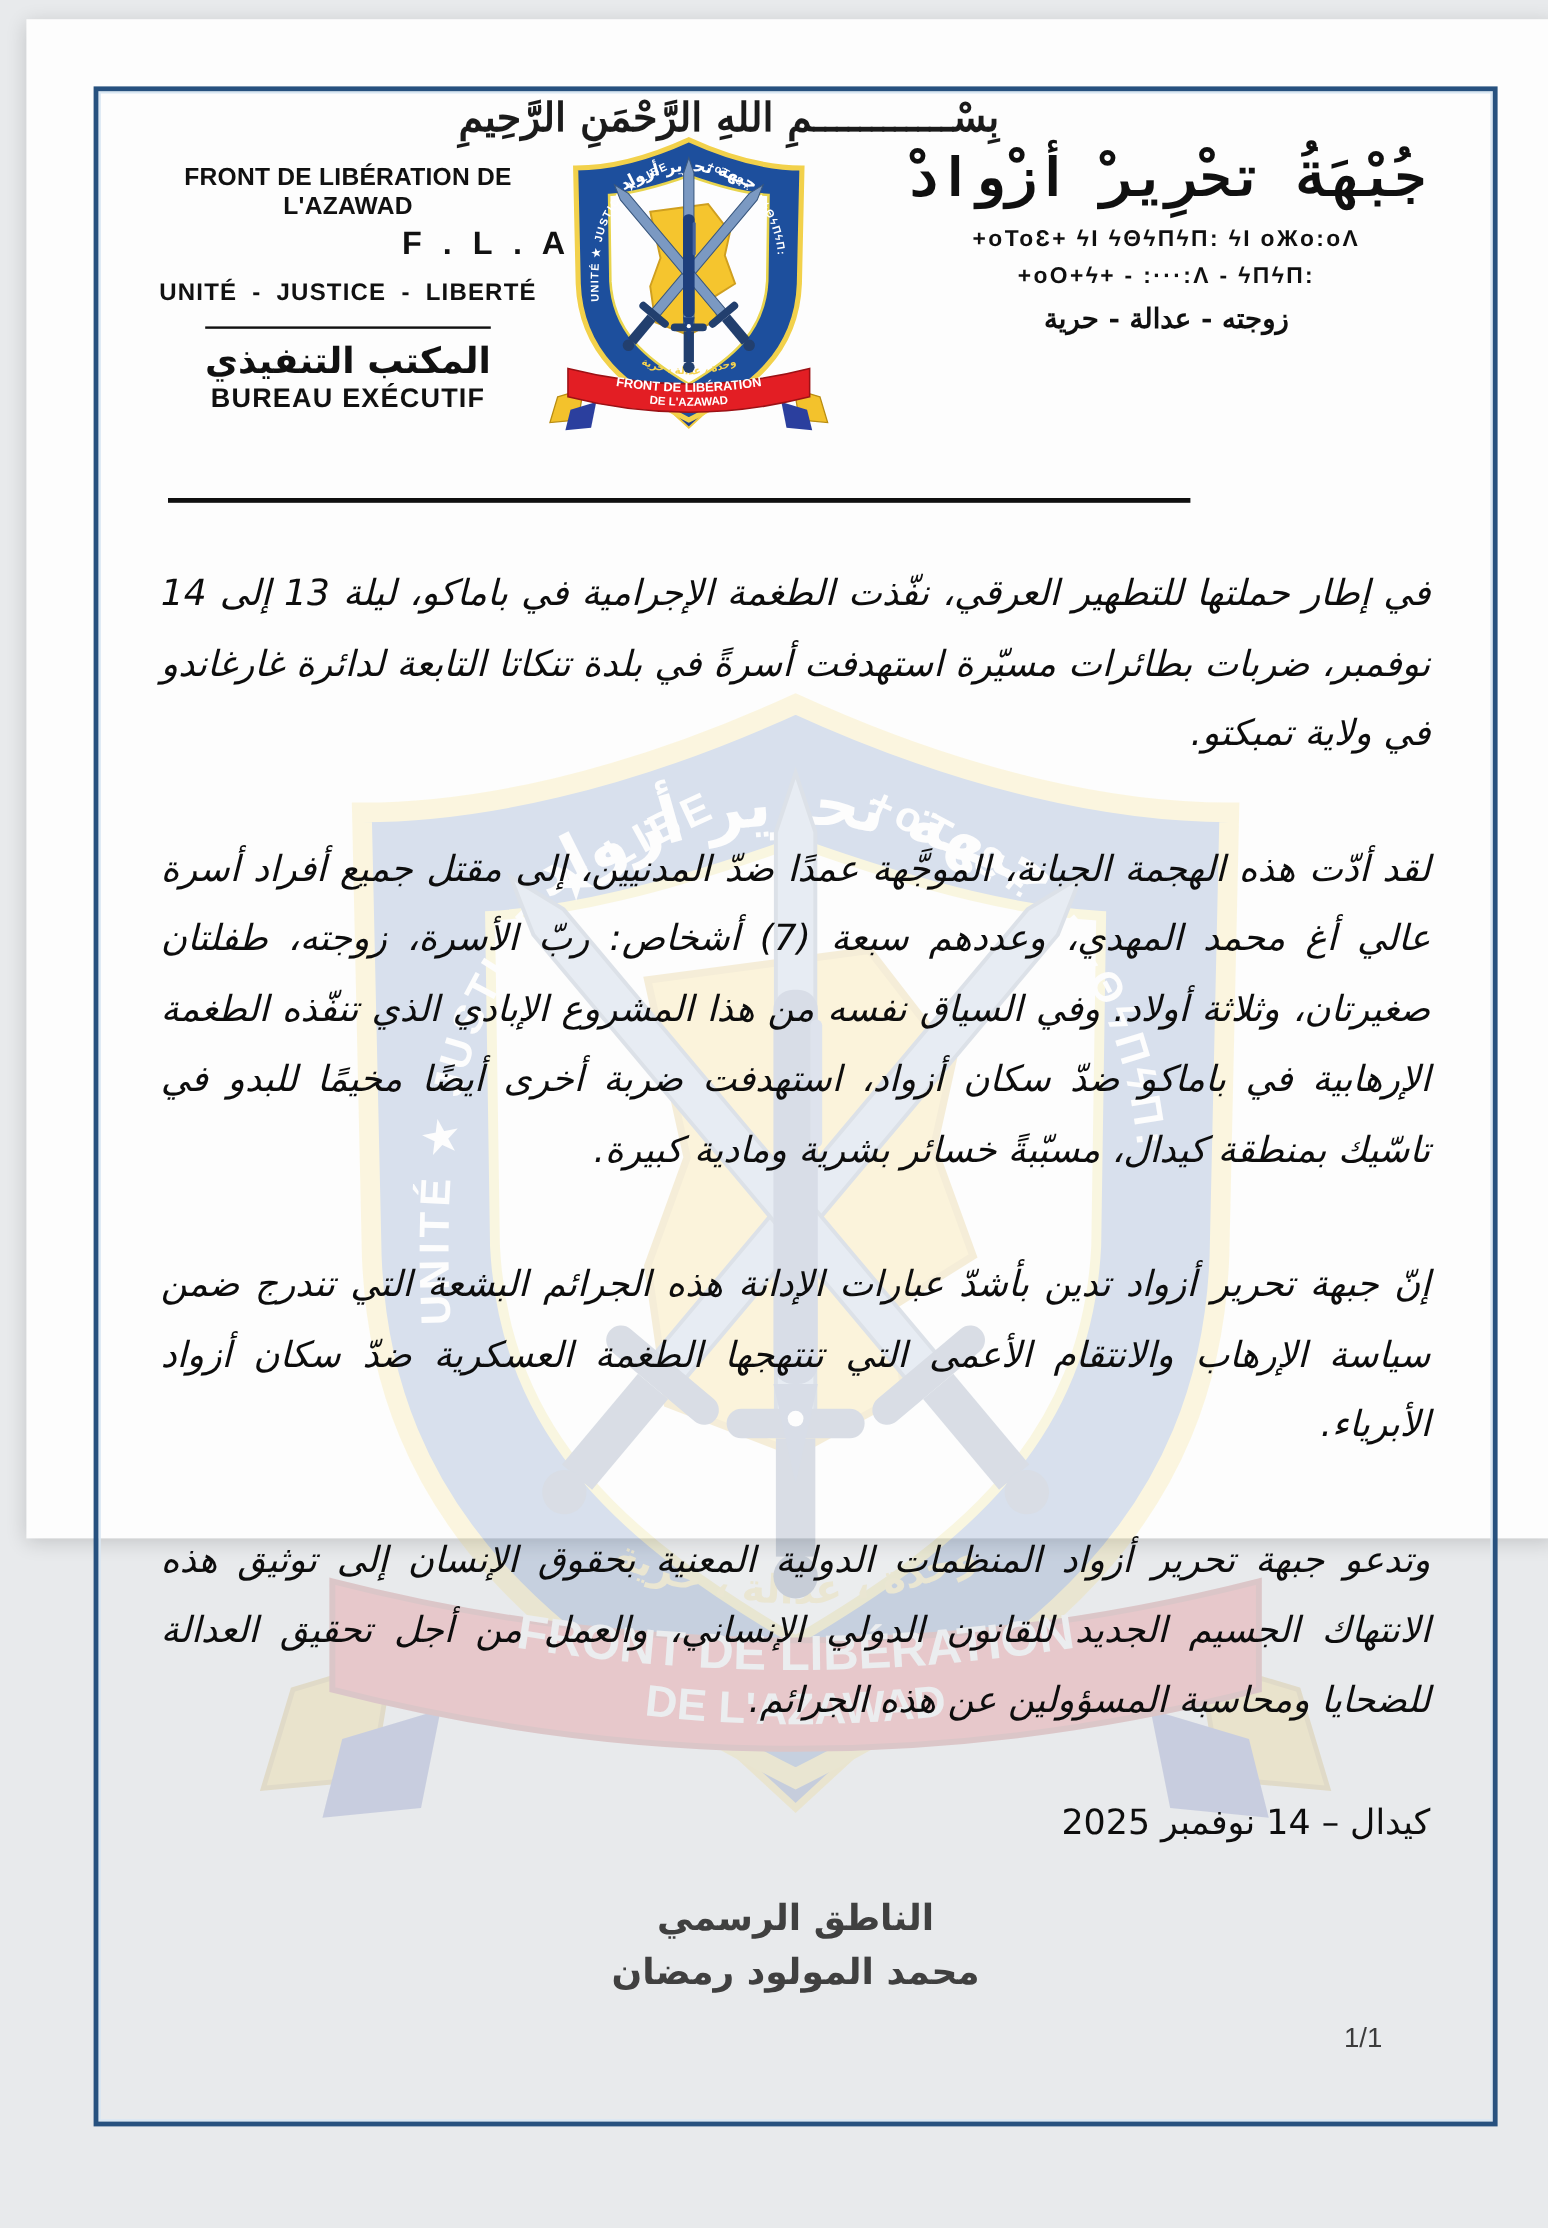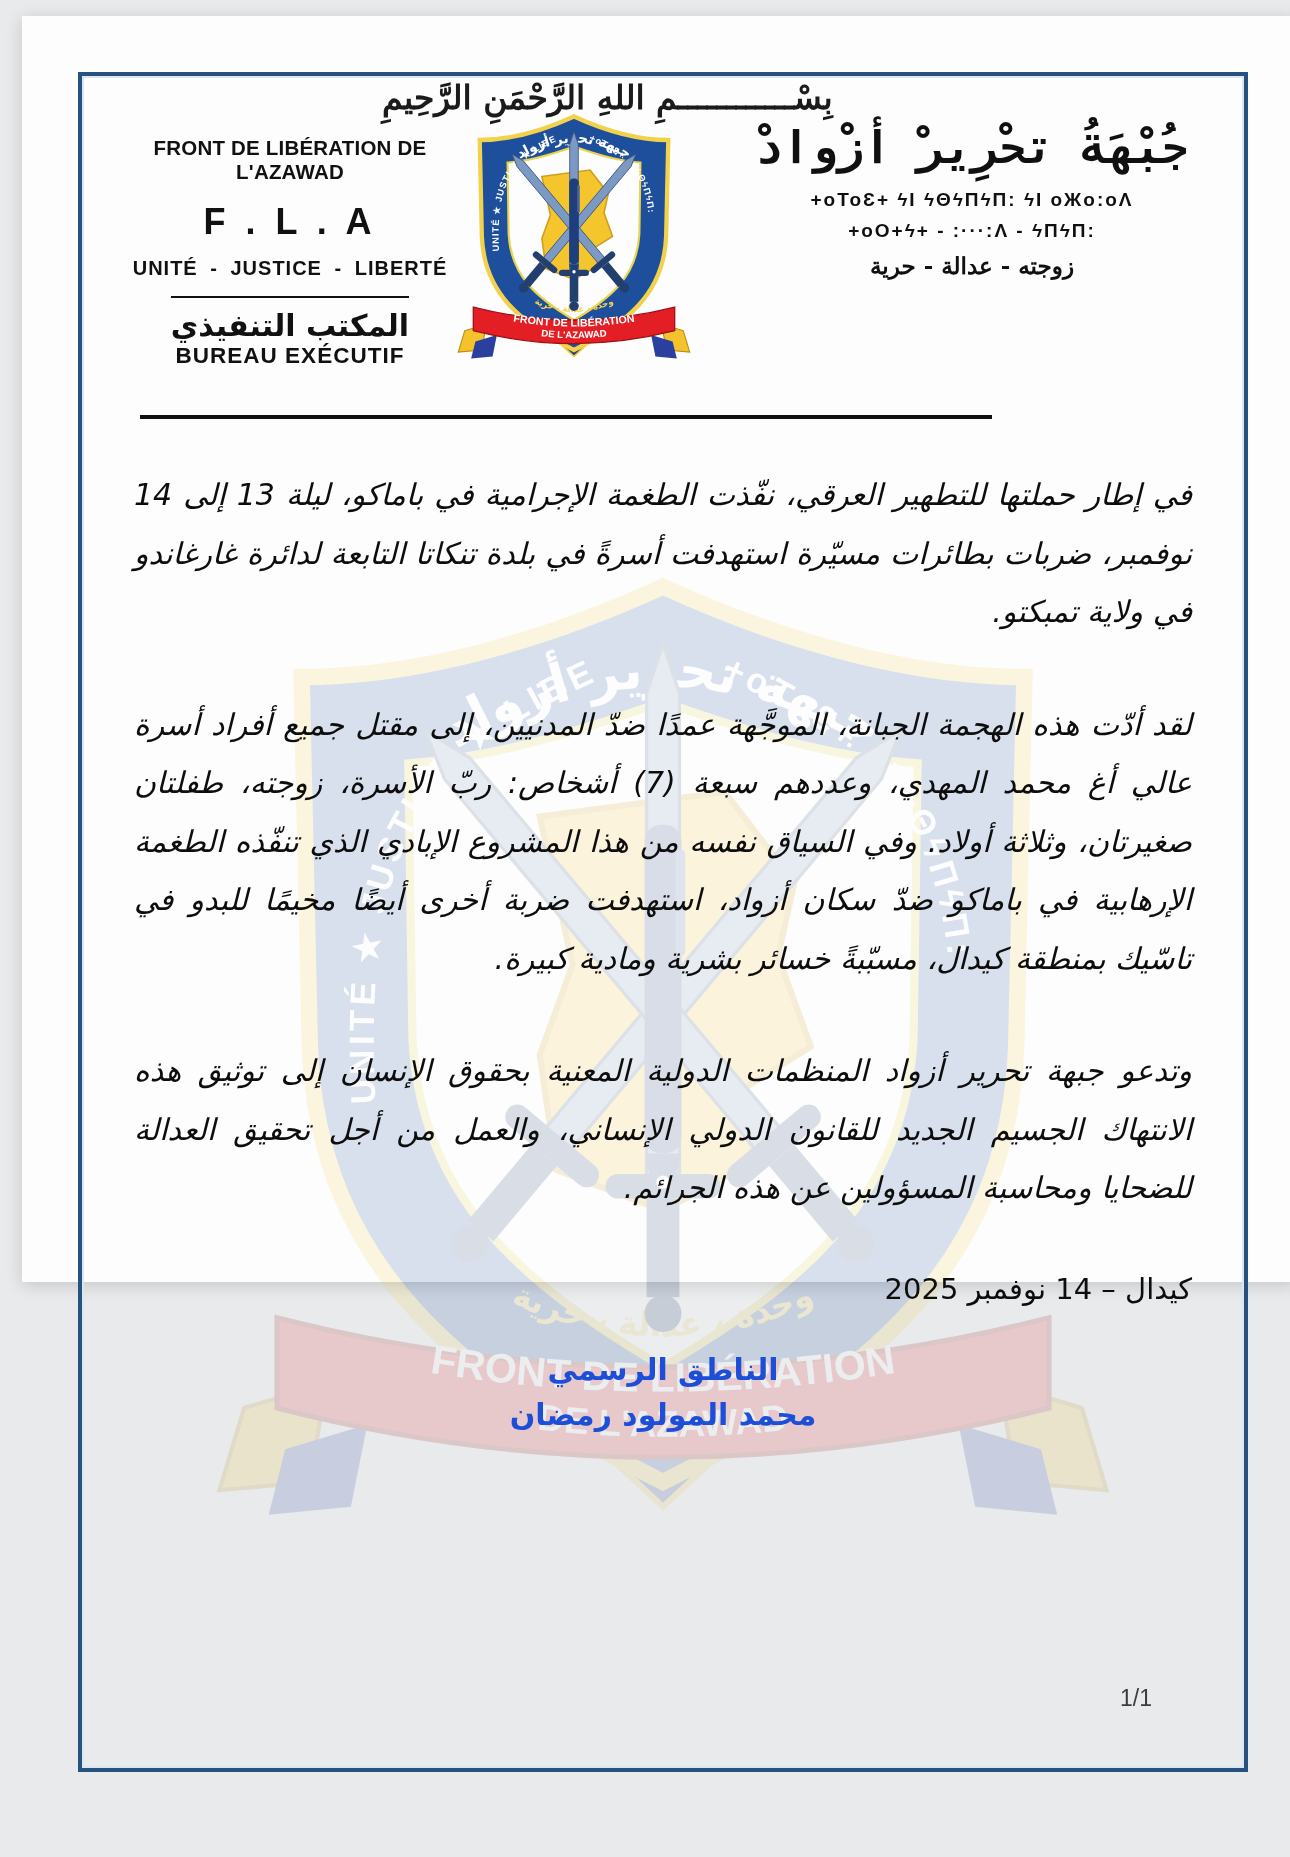--- a/index.html
+++ b/index.html
@@ -28,21 +28,21 @@
   
   .bismillah{
     position:absolute;left:300px;top:2px;width:420px;text-align:center;
     font-family:"DejaVu Serif",serif;font-size:33px;font-weight:bold;color:#1b1b1b;
     white-space:nowrap;z-index:2;
   }
   .hdr-left{
     position:absolute;left:22px;top:60px;width:372px;text-align:center;color:#111;z-index:2;
   }
   .hdr-left .org-fr{font-size:20.5px;font-weight:bold;letter-spacing:.2px;}
-  .hdr-left .acro{font-size:36px;font-weight:bold;letter-spacing:5px;margin-top:17px;}
+  .hdr-left .acro{font-size:27px;font-weight:bold;letter-spacing:5px;margin-top:4px;text-align:right;}
   .hdr-left .motto-fr{font-size:20px;font-weight:bold;letter-spacing:1px;word-spacing:6px;margin-top:14px;}
   .hdr-left .div{height:2px;background:#111;width:238px;margin:16px auto 0;}
   .hdr-left .office-ar{font-size:30px;font-weight:bold;margin-top:10px;font-family:"DejaVu Sans",sans-serif;direction:rtl;}
   .hdr-left .office-fr{font-size:22.5px;font-weight:bold;letter-spacing:1px;}
   .emblem{position:absolute;left:372px;top:34px;width:240px;z-index:1;}
   .emblem svg{width:100%;height:auto;display:block;}
   .hdr-right{
     position:absolute;left:652px;top:48px;width:476px;text-align:center;color:#101010;z-index:2;
   }
   .hdr-right .org-ar{
@@ -63,21 +63,21 @@
   p.ar{
     direction:rtl;text-align:justify;font-family:"DejaVu Sans",sans-serif;
     font-size:30px;line-height:1.95;color:#0d0d0d;margin:0 0 54px;font-style:italic;
   }
   .dateline{
     direction:rtl;font-family:"DejaVu Sans",sans-serif;
     font-size:29px;color:#0d0d0d;margin:6px 0 46px;
   }
   .sig-role,.sig-name{
     direction:rtl;text-align:center;font-family:"DejaVu Sans",sans-serif;
-    font-weight:bold;font-size:30px;color:#1d4ed8;
+    font-weight:bold;font-size:30px;color:#404040;
   }
   .sig-role{margin-bottom:10px;}
   .page-indicator{
     position:absolute;right:92px;bottom:56px;font-size:23px;color:#3c3c3c;z-index:2;
   }
 </style>
 </head>
 <body>
 
 <svg width="0" height="0" style="position:absolute" aria-hidden="true">
@@ -172,20 +172,21 @@
       <div class="tif">+oToƐ+ ϟI ϟΘϟΠϟΠ: ϟI oЖo:oΛ</div>
       <div class="tif">+oO+ϟ+ - :···:Λ - ϟΠϟΠ:</div>
       <div class="motto-ar">زوجته - عدالة - حرية</div>
     </div>
 
     <div class="header-rule"></div>
 
     <div class="doc-body">
       <p class="ar">في إطار حملتها للتطهير العرقي، نفّذت الطغمة الإجرامية في باماكو، ليلة 13 إلى 14 نوفمبر، ضربات بطائرات مسيّرة استهدفت أسرةً في بلدة تنكاتا التابعة لدائرة غارغاندو في ولاية تمبكتو.</p>
       <p class="ar">لقد أدّت هذه الهجمة الجبانة، الموجَّهة عمدًا ضدّ المدنيين، إلى مقتل جميع أفراد أسرة عالي أغ محمد المهدي، وعددهم سبعة (7) أشخاص: ربّ الأسرة، زوجته، طفلتان صغيرتان، وثلاثة أولاد. وفي السياق نفسه من هذا المشروع الإبادي الذي تنفّذه الطغمة الإرهابية في باماكو ضدّ سكان أزواد، استهدفت ضربة أخرى أيضًا مخيمًا للبدو في تاسّيك بمنطقة كيدال، مسبّبةً خسائر بشرية ومادية كبيرة.</p>
+      <p class="ar">إنّ جبهة تحرير أزواد تدين بأشدّ عبارات الإدانة هذه الجرائم البشعة التي تندرج ضمن سياسة الإرهاب والانتقام الأعمى التي تنتهجها الطغمة العسكرية ضدّ سكان أزواد الأبرياء.</p>
       <p class="ar">وتدعو جبهة تحرير أزواد المنظمات الدولية المعنية بحقوق الإنسان إلى توثيق هذه الانتهاك الجسيم الجديد للقانون الدولي الإنساني، والعمل من أجل تحقيق العدالة للضحايا ومحاسبة المسؤولين عن هذه الجرائم.</p>
       <div class="dateline">كيدال – 14 نوفمبر 2025</div>
       <div class="sig-role">الناطق الرسمي</div>
       <div class="sig-name">محمد المولود رمضان</div>
     </div>
 
     <div class="page-indicator">1/1</div>
   </div>
 </div>
 

